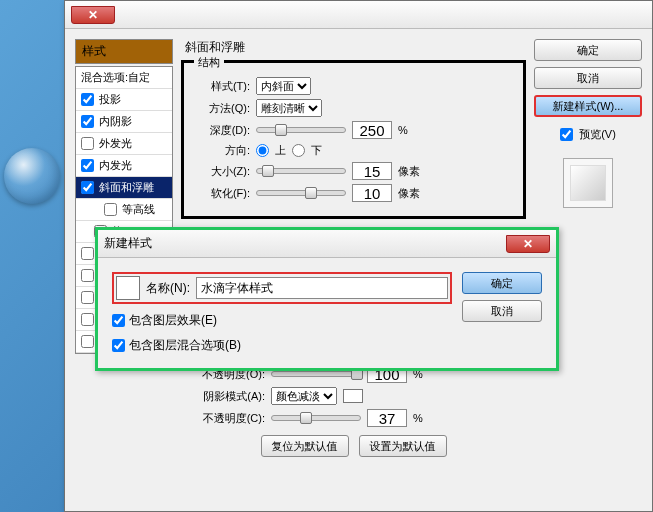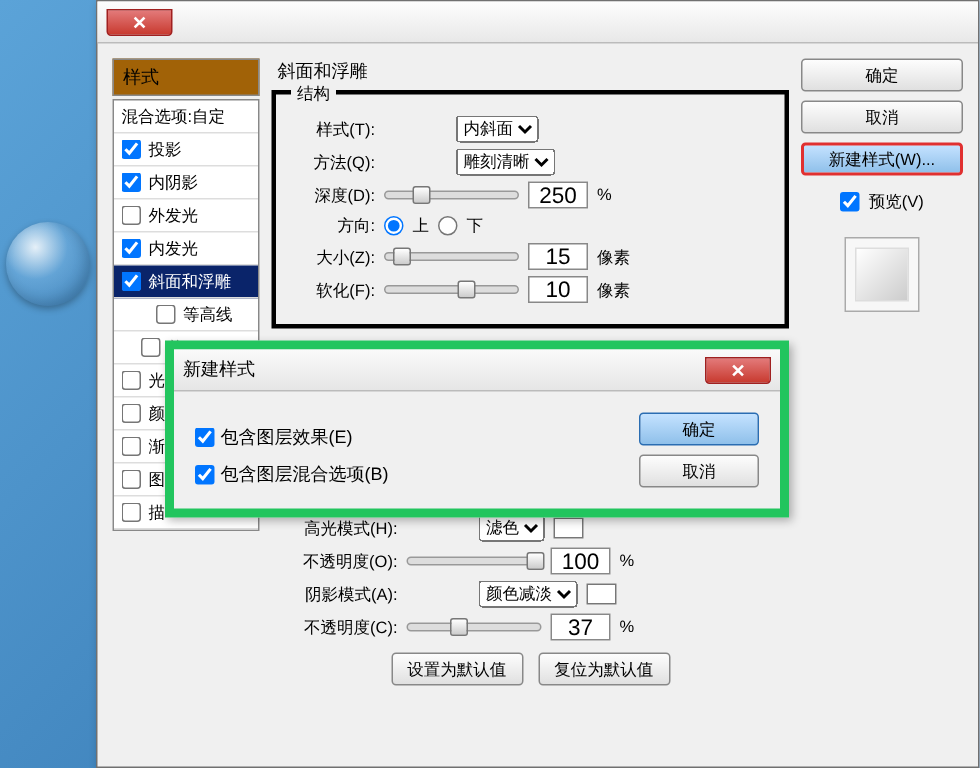--- a/index.html
+++ b/index.html
@@ -16,31 +16,31 @@
   .styles-list { border: 1px solid #888; background:#fff; }
   .styles-item { padding: 3px 5px; display:flex; align-items:center; gap:3px; border-bottom:1px solid #ddd; font-size:11px; }
   .styles-item.sel { background:#0a246a; color:#fff; }
   .styles-item input { margin-right:2px; }
   .middle { flex: 1; padding: 0 8px; }
   .section-title { font-size:12px; margin-bottom:4px; padding-left:4px; }
   .fieldset { border:3px solid #000000; padding:10px 8px; position:relative; }
   .fs-legend { position:absolute; top:-8px; left:10px; background:#f0f0f0; padding:0 4px; font-size:11px; }
   .row { display:flex; align-items:center; margin:4px 0; gap:6px; font-size:11px; }
   .row label { width:58px; text-align:right; }
-  select { font-size:11px; height:18px;margin-left:48px; }
+  select { font-size:11px; height:18px; }
   .slider-track { width:90px; height:6px; background:#ddd; border:1px solid #999; border-radius:3px; position:relative; }
   .slider-thumb { width:12px; height:12px; background:linear-gradient(#fff,#ccc); border:1px solid #777; border-radius:2px; position:absolute; top:-4px; }
   .num { width:40px; height:18px; border:1px solid #888; background:#fff; text-align:center; font-size:15px; padding:1px; }
   .btn { height:22px; padding: 2px 10px; background:linear-gradient(#fdfdfd,#e0e0e0); border:1px solid #888; border-radius:3px; font-size:11px; display:inline-flex; align-items:center; justify-content:center; }
   .right-col { width:108px; display:flex; flex-direction:column; gap:6px; align-items:stretch; }
   .right-col .btn { width:100%; }
   .new-style-btn { border:2px solid #e03030; background:linear-gradient(#c4e2ff,#8fc0ea); }
   .preview-box { width:50px; height:50px; background:#f7f7f7; border:1px solid #aaa; margin:6px auto; position:relative; }
   .preview-box::after { content:""; position:absolute; inset:6px; background:linear-gradient(135deg,#fff,#ccc); border:1px solid #ddd; }
-  .dlg-newstyle { left: 110px; top: 227px; width: 416px; border:6px solid #22c55e; z-index:10; }
+  .dlg-newstyle { left: 95px; top: 227px; width: 464px; border:3px solid #22c55e; z-index:10; }
   .dlg-newstyle .titlebar { background:linear-gradient(#fafafa,#e6e6e6); }
   .ns-body { padding:14px; display:flex; gap:10px; }
   .ns-left { flex:1; }
   .ns-right { width:80px; display:flex; flex-direction:column; gap:6px; }
   .name-row { display:flex; align-items:center; gap:6px; border:2px solid #e03030; padding:2px; }
   .swatch { width:24px; height:24px; background:#fff; border:1px solid #777; }
   .name-input { flex:1; height:22px; border:1px solid #888; padding:2px 4px; font-size:12px; }
   .ck-row { margin-top:8px; display:flex; align-items:center; gap:4px; }
   .bottom-btns { display:flex; gap:10px; justify-content:center; margin-top:8px; }
 </style>
@@ -175,22 +175,22 @@
       </div>
       <div class="row">
         <label style="width:84px">不透明度(C):</label>
         <div class="slider-track">
             <div class="slider-thumb" style="left:32%"></div>
           </div>
         <input class="num" value="37" style="">
         <span>%</span>
       </div>
       <div class="bottom-btns">
+        <div class="btn">复位为默认值</div>
         <div class="btn">设置为默认值</div>
-        <div class="btn">复位为默认值</div>
       </div>
     </div>
 
     <div class="right-col">
       <div class="btn">确定</div>
       <div class="btn">取消</div>
       <div class="btn new-style-btn">新建样式(W)...</div>
       <div class="row" style="justify-content:center">
         <input type="checkbox" checked="" style="">
         <span>预览(V)</span>
@@ -200,20 +200,25 @@
   </div>
 </div>
 
 <div class="dialog dlg-newstyle">
   <div class="titlebar">
     <span class="title">新建样式</span>
     <div class="close-btn">✕</div>
   </div>
   <div class="ns-body">
     <div class="ns-left">
+      <div class="name-row">
+        <div class="swatch"></div>
+        <span>名称(N):</span>
+        <input class="name-input" value="水滴字体样式" style="">
+      </div>
       <div class="ck-row">
         <input type="checkbox" checked="" style="">
         <span>包含图层效果(E)</span>
       </div>
       <div class="ck-row">
         <input type="checkbox" checked="" style="">
         <span>包含图层混合选项(B)</span>
       </div>
     </div>
     <div class="ns-right">

